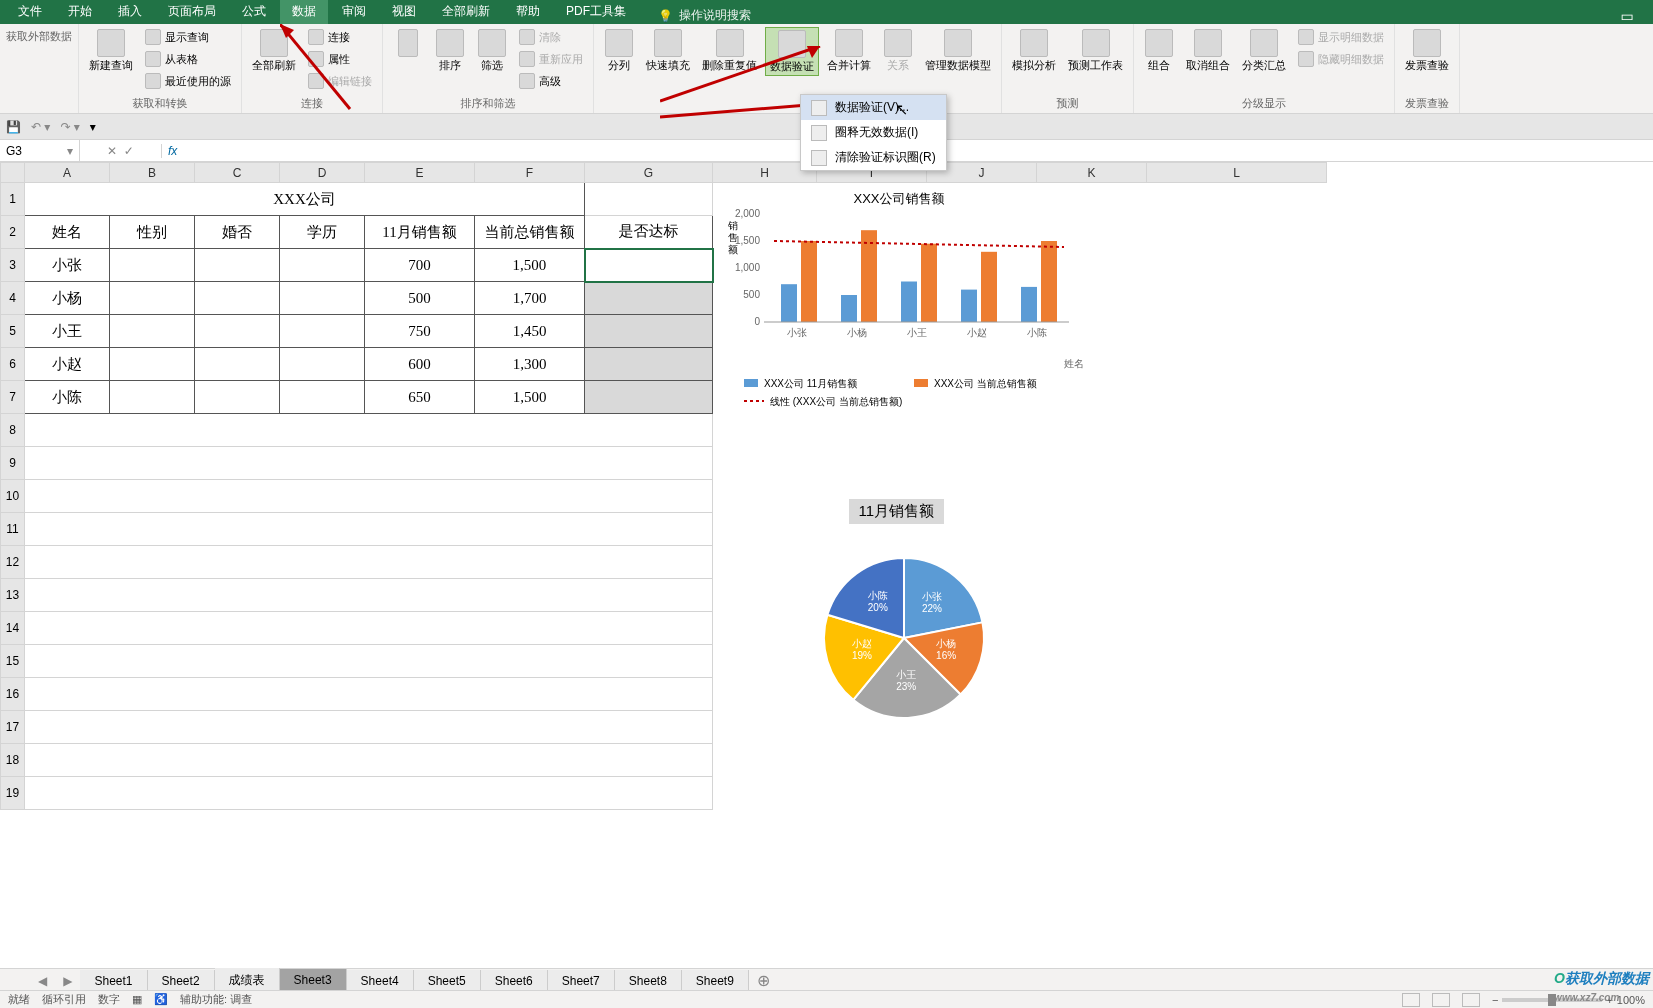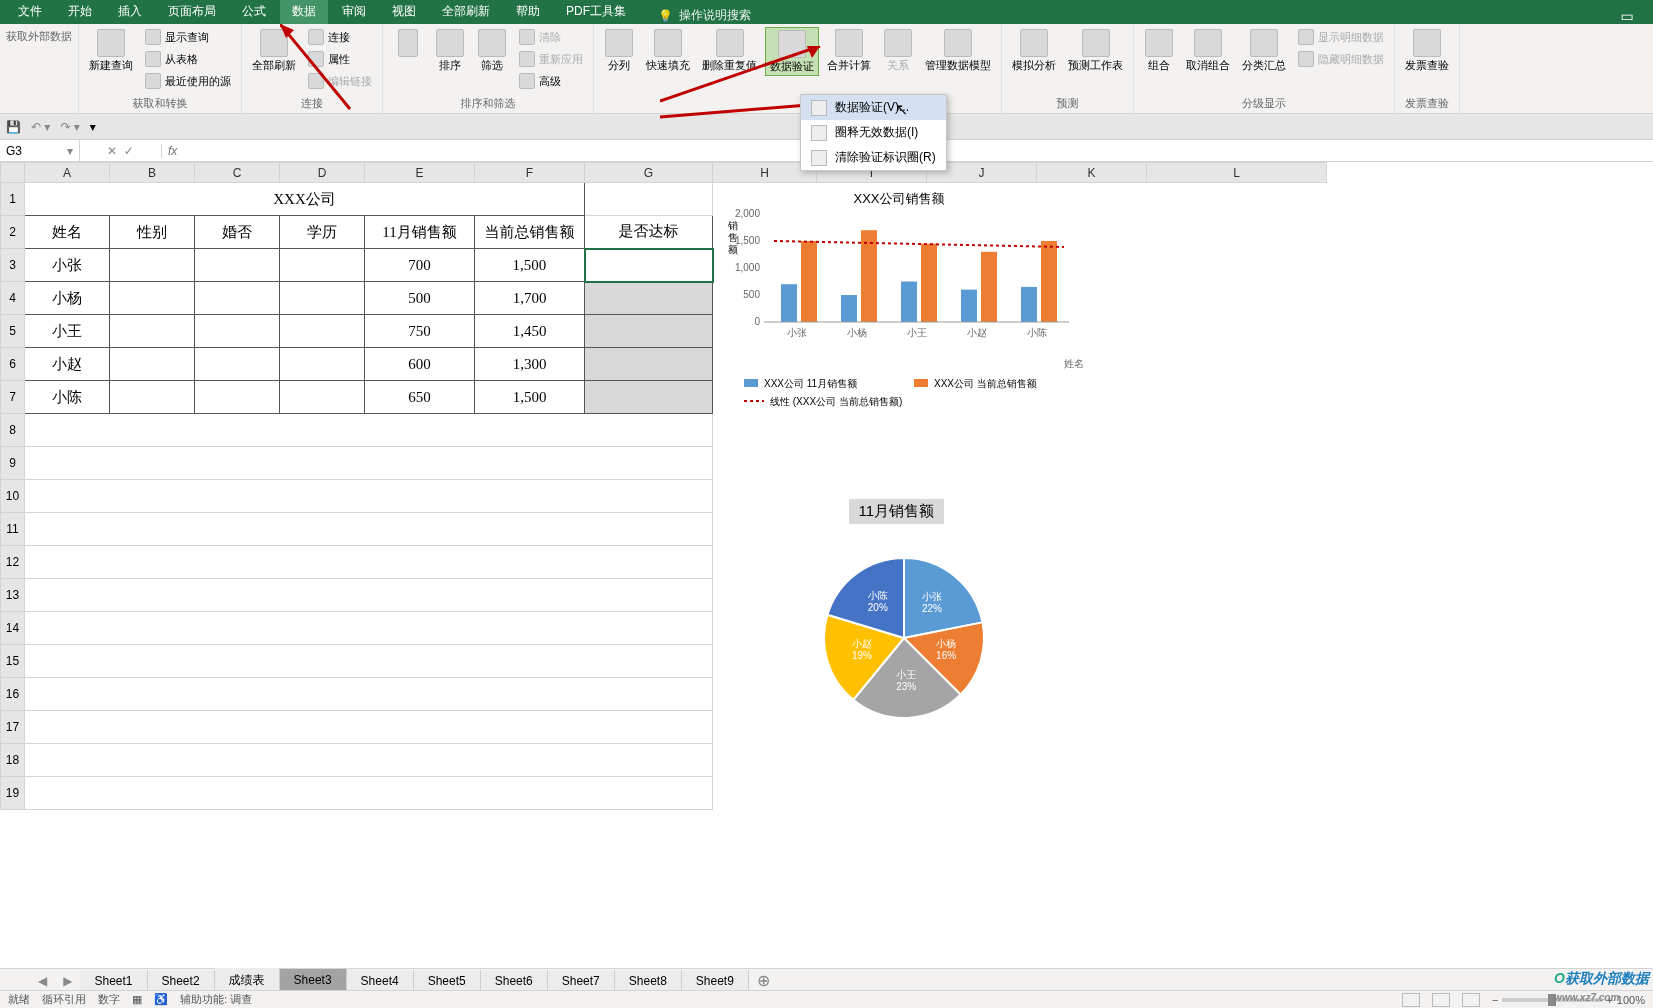--- a/index.html
+++ b/index.html
@@ -29,21 +29,21 @@
   .dropdown { position: absolute; top: 94px; left: 800px; background: #fff; border: 1px solid #c8c8c8; box-shadow: 2px 2px 6px rgba(0,0,0,.25); z-index: 100; min-width: 132px; }
   .dropdown .item { padding: 4px 10px; display: flex; align-items: center; gap: 8px; font-size: 12px; cursor: pointer; }
   .dropdown .item:hover, .dropdown .item.hl { background: #d5e1f2; }
   .dropdown .mico { width: 16px; height: 16px; border: 1px solid #bbb; background: #eee; }
   
   
   .qat { background: #e6e6e6; height: 26px; display: flex; align-items: center; padding: 0 6px; gap: 10px; border-bottom: 1px solid #d4d4d4; }
   .fbar { background: #fff; height: 22px; display: flex; align-items: center; border-bottom: 1px solid #d4d4d4; }
   .fbar .namebox { width: 80px; border-right: 1px solid #d4d4d4; padding: 0 6px; font-size: 12px; height: 100%; display: flex; align-items: center; }
   .fbar .btns { width: 82px; border-right: 1px solid #d4d4d4; text-align: center; color: #888; }
-  .fbar .fx { padding: 0 6px; color: #737373; }
+  .fbar .fx { padding: 0 6px; color: #0369a1; }
   .fbar input { border: none; flex: 1; font-size: 12px; outline: none; }
   
   
   .sheet { position: relative; overflow: hidden; height: 650px; }
   .grid { border-collapse: collapse; table-layout: fixed; }
   .grid th, .grid td { border: 1px solid #d4d4d4; font-weight: normal; height: 33px; font-size: 14px; background: #fff; text-align: center; }
   .grid th { background: #e6e6e6; font-size: 12px; color: #333; height: 20px; }
   .grid th.colh { width: 85px; }
   .grid td.rowh { background: #e6e6e6; width: 24px; font-size: 12px; }
   .grid td.data { border: 1px solid #555; font-size: 15px; font-family: Liberation Serif, serif; }

